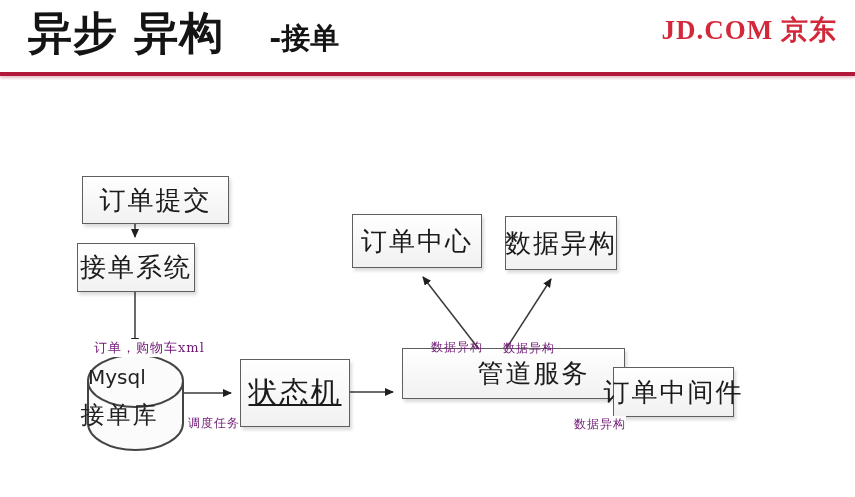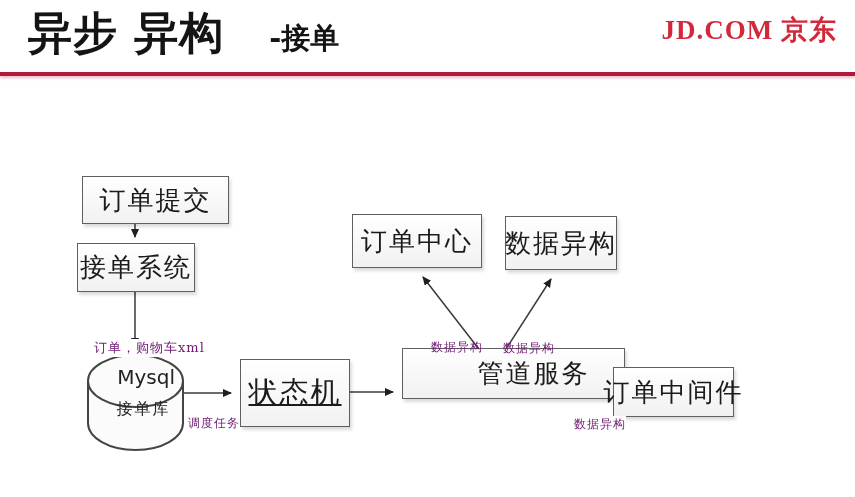--- a/index.html
+++ b/index.html
@@ -25,24 +25,24 @@
     font-size:26px;letter-spacing:2px;color:#1b1b1b;white-space:nowrap;
   }
   .n-order-submit   {left:62px;  top:176px; width:145px; height:46px;margin-left:20px;}
   .n-order-accept   {left:77px;  top:243px; width:116px; height:47px;text-align:right;}
   .n-order-center   {left:352px; top:214px; width:128px; height:52px;align-items:center;}
   .n-pay-ledger     {left:505px; top:216px; width:110px; height:52px;}
   .n-state-machine  {left:240px; top:359px; width:108px; height:66px; font-size:29px;text-decoration:underline;}
   .n-pipeline       {left:402px; top:348px; width:181px; height:49px; font-size:26px;padding-left:40px;}
   .n-order-middleware{left:613px;top:367px; width:119px; height:48px;}
   
-  .db-name{position:absolute;left:88px;top:365px;width:87px;text-align:right;
+  .db-name{position:absolute;left:88px;top:365px;width:87px;text-align:left;
     font-size:20px;font-family:"DejaVu Sans","Liberation Sans",sans-serif;color:#222;}
-  .db-role{position:absolute;left:96px;top:399px;width:95px;text-align:center;
-    font-size:16px;color:#222;letter-spacing:2px;}
+  .db-role{position:absolute;left:72px;top:399px;width:95px;text-align:center;
+    font-size:24px;color:#222;letter-spacing:2px;}
   
   .edge-label{position:absolute;font-size:12px;font-weight:normal;color:#701a75;
     white-space:nowrap;letter-spacing:1px;margin-top:29px;}
   .l-xml      {left:94px;  top:310px; font-size:13px; background:#fff;}
   .l-dispatch {left:188px; top:386px; background:#fff;}
   .l-het-left {left:431px; top:310px;}
   .l-het-right{left:503px; top:311px;}
   .l-het-mid  {left:574px; top:387px; background:#fff;}
   
   .wires{position:absolute;left:0;top:0;width:855px;height:497px;pointer-events:none;}

